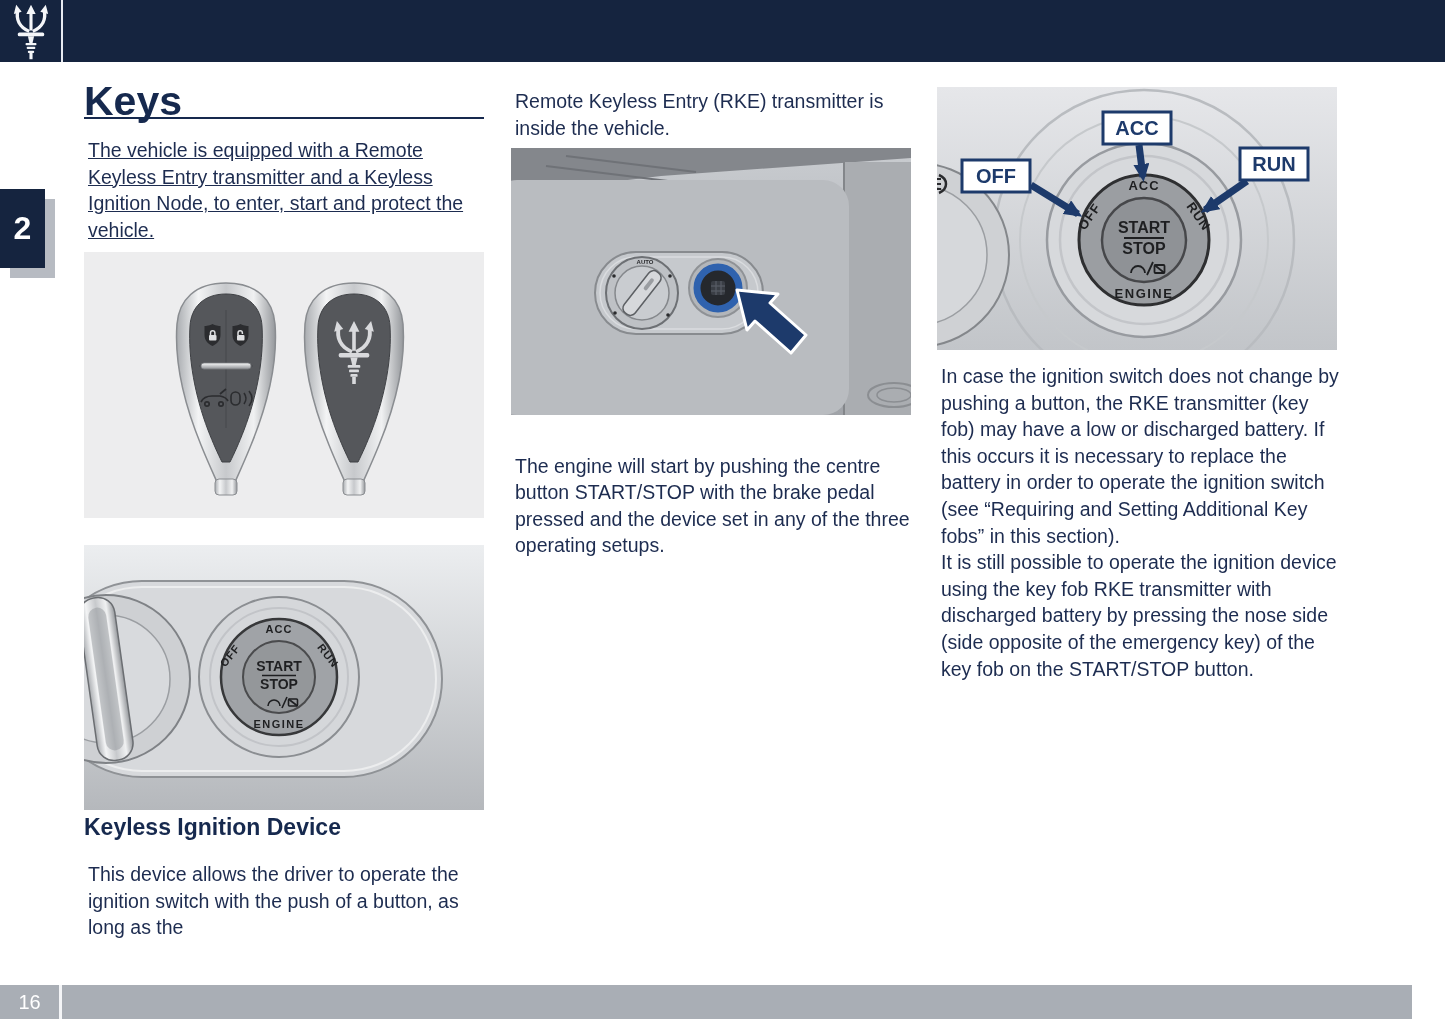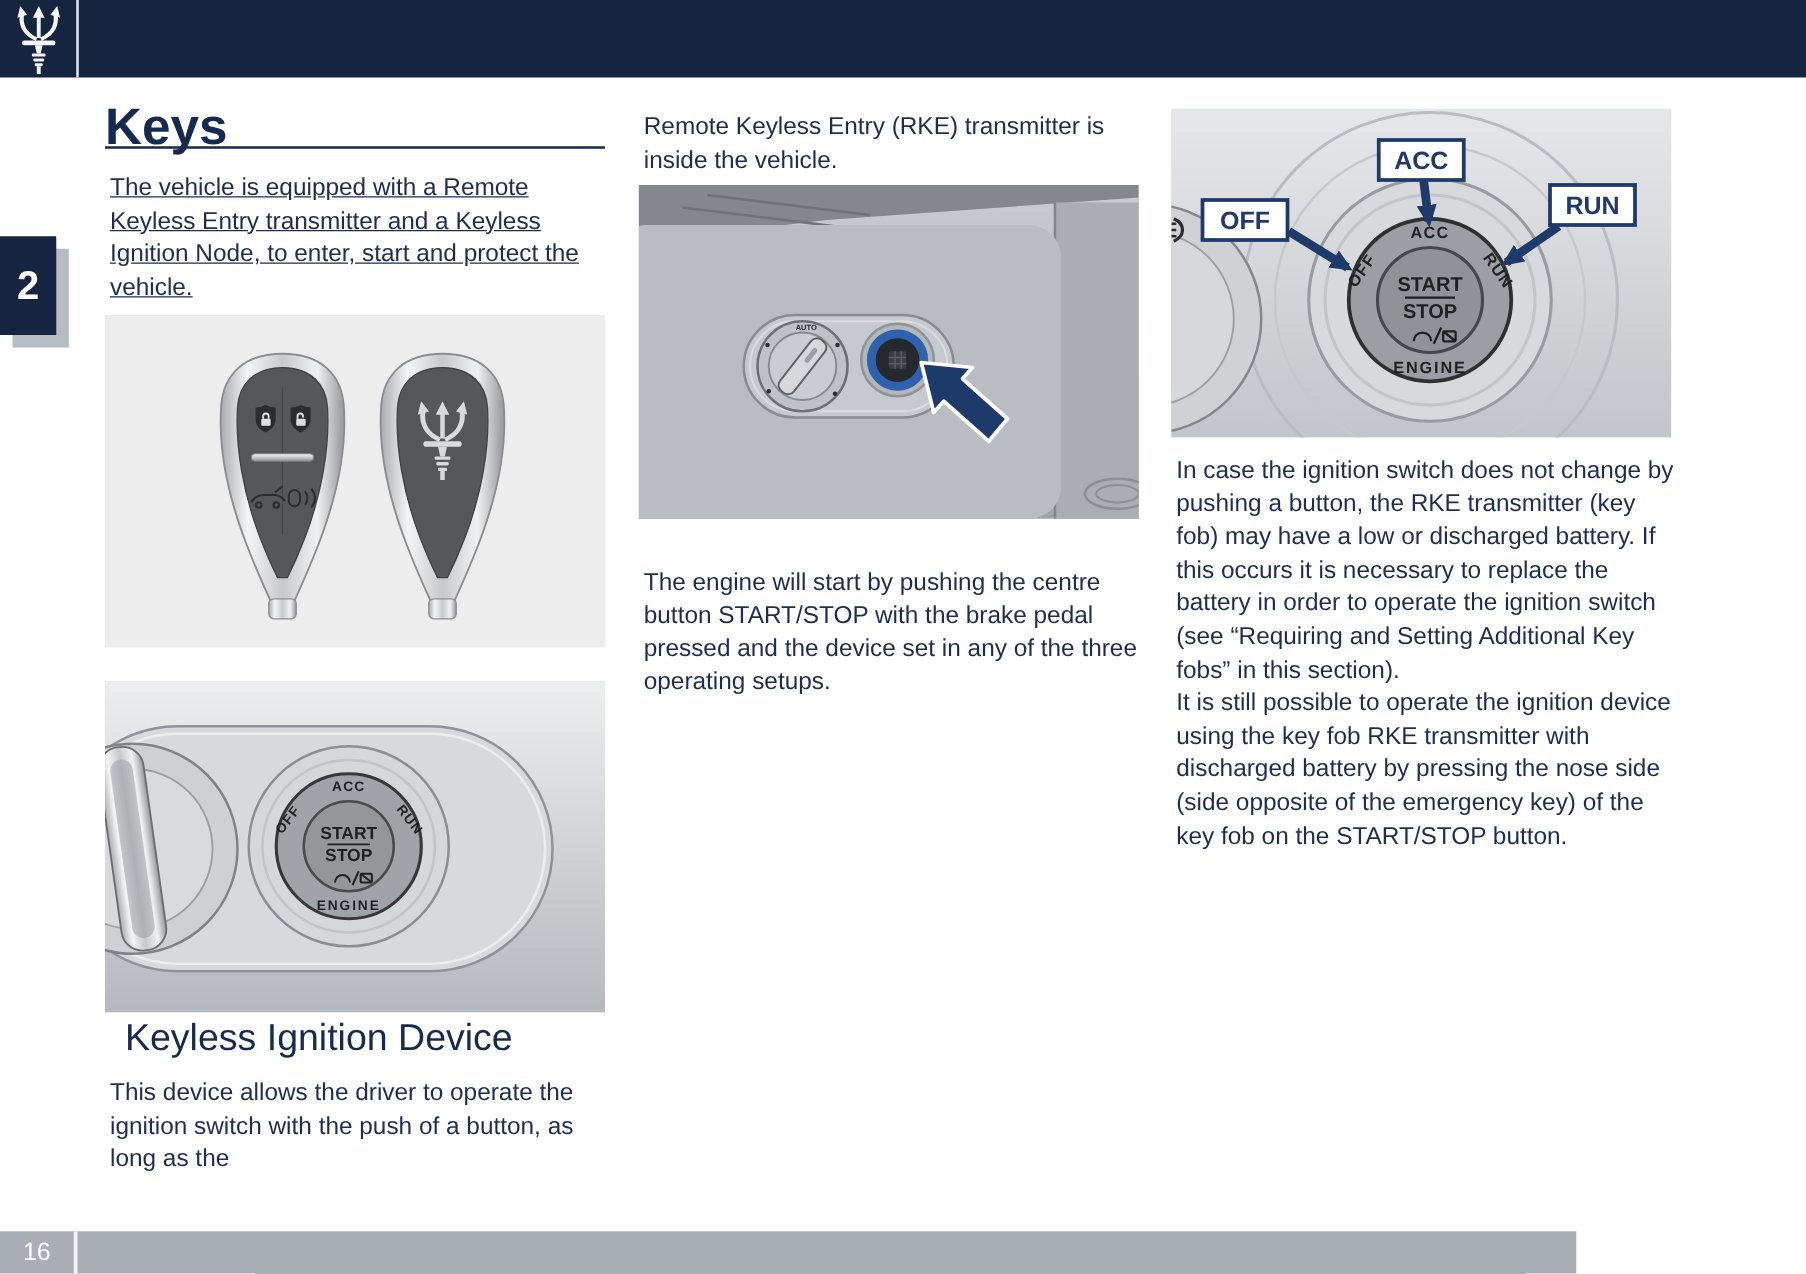--- a/index.html
+++ b/index.html
@@ -15,35 +15,35 @@
   .tab-shadow{position:absolute;left:10px;top:199px;width:45px;height:79px;background:#b7bbc2;}
   .tab{position:absolute;left:0;top:189px;width:45px;height:79px;background:#15243f;
        display:flex;align-items:center;justify-content:center;color:#fff;font-size:32px;font-weight:700;}
   
   .col{position:absolute;width:400px;}
   .col1{left:84px;top:0;}
   .col2{left:511px;top:0;}
   .col3{left:937px;top:0;}
   .h1{position:absolute;left:0;top:78px;margin:0;font-size:41px;font-weight:700;color:#16294e;}
   .h1-rule{position:absolute;left:0;top:117px;width:400px;height:2px;background:#16294e;}
-  .h2{position:absolute;left:16px;top:814px;margin:0;font-size:30px;font-weight:400;color:#16294e;}
+  .h2{position:absolute;left:0;top:814px;margin:0;font-size:23px;font-weight:700;color:#16294e;}
   .body-text{position:absolute;left:0;width:400px;margin:4px;font-size:19.5px;line-height:26.6px;color:#1d2c50;}
   .body-text b{font-weight:400;}
   .p-col1-intro{top:133px;text-decoration:underline;}
   .p-col1-body{top:857px;}
   .p-col2-intro{top:84px;}
   .p-col2-b1{top:422px;}
   .p-col3-b1{top:359px;}
   .figure{position:absolute;left:0;overflow:hidden;}
   .fig1{top:252px;width:400px;height:266px;background:#ededee;}
   .fig2{top:545px;width:400px;height:265px;background:#dfe1e4;}
   .fig3{top:148px;width:400px;height:267px;background:#b9bcc0;}
   .fig4{top:87px;width:400px;height:263px;background:#dcdee1;}
   
-  .footer{position:absolute;left:0;top:985px;width:1261px;height:34px;background:#a9aeb5;}
+  .footer{position:absolute;left:0;top:985px;width:1412px;height:34px;background:#a9aeb5;}
   .footer-divider{position:absolute;left:59px;top:0;width:3px;height:34px;background:#f4f5f7;}
   .footer-page{position:absolute;left:0;top:0;width:59px;height:34px;display:flex;align-items:center;
        justify-content:center;color:#ffffff;font-size:20px;}
   svg text{font-family:"Liberation Sans",sans-serif;}
 </style>
 </head>
 <body>
 
 <div class="page">
 

